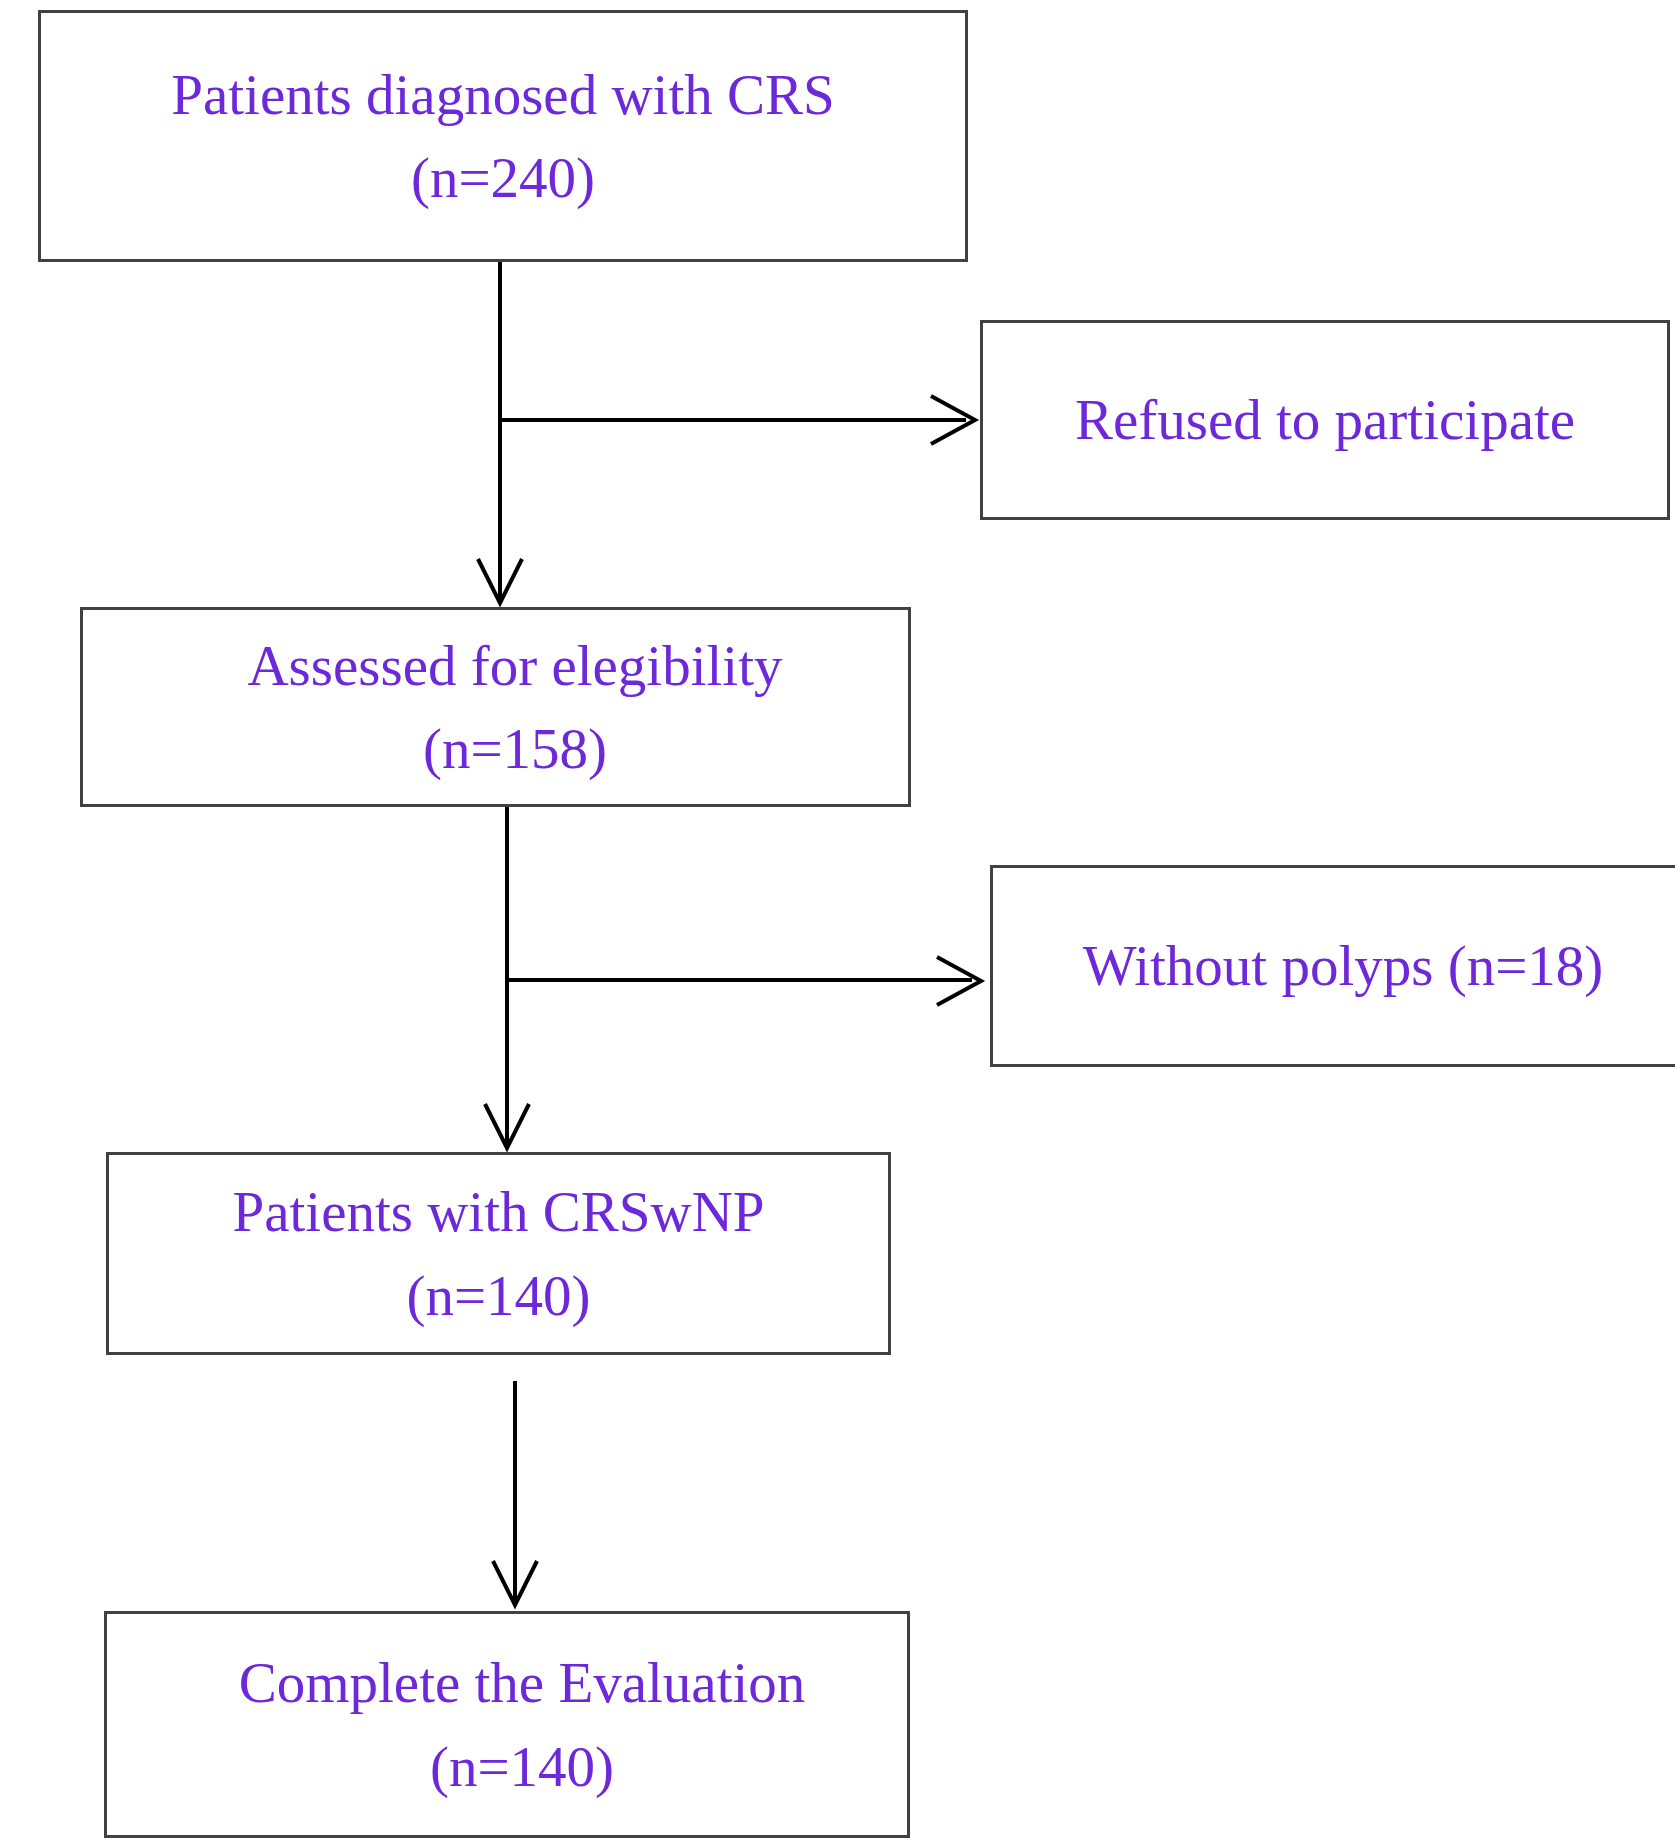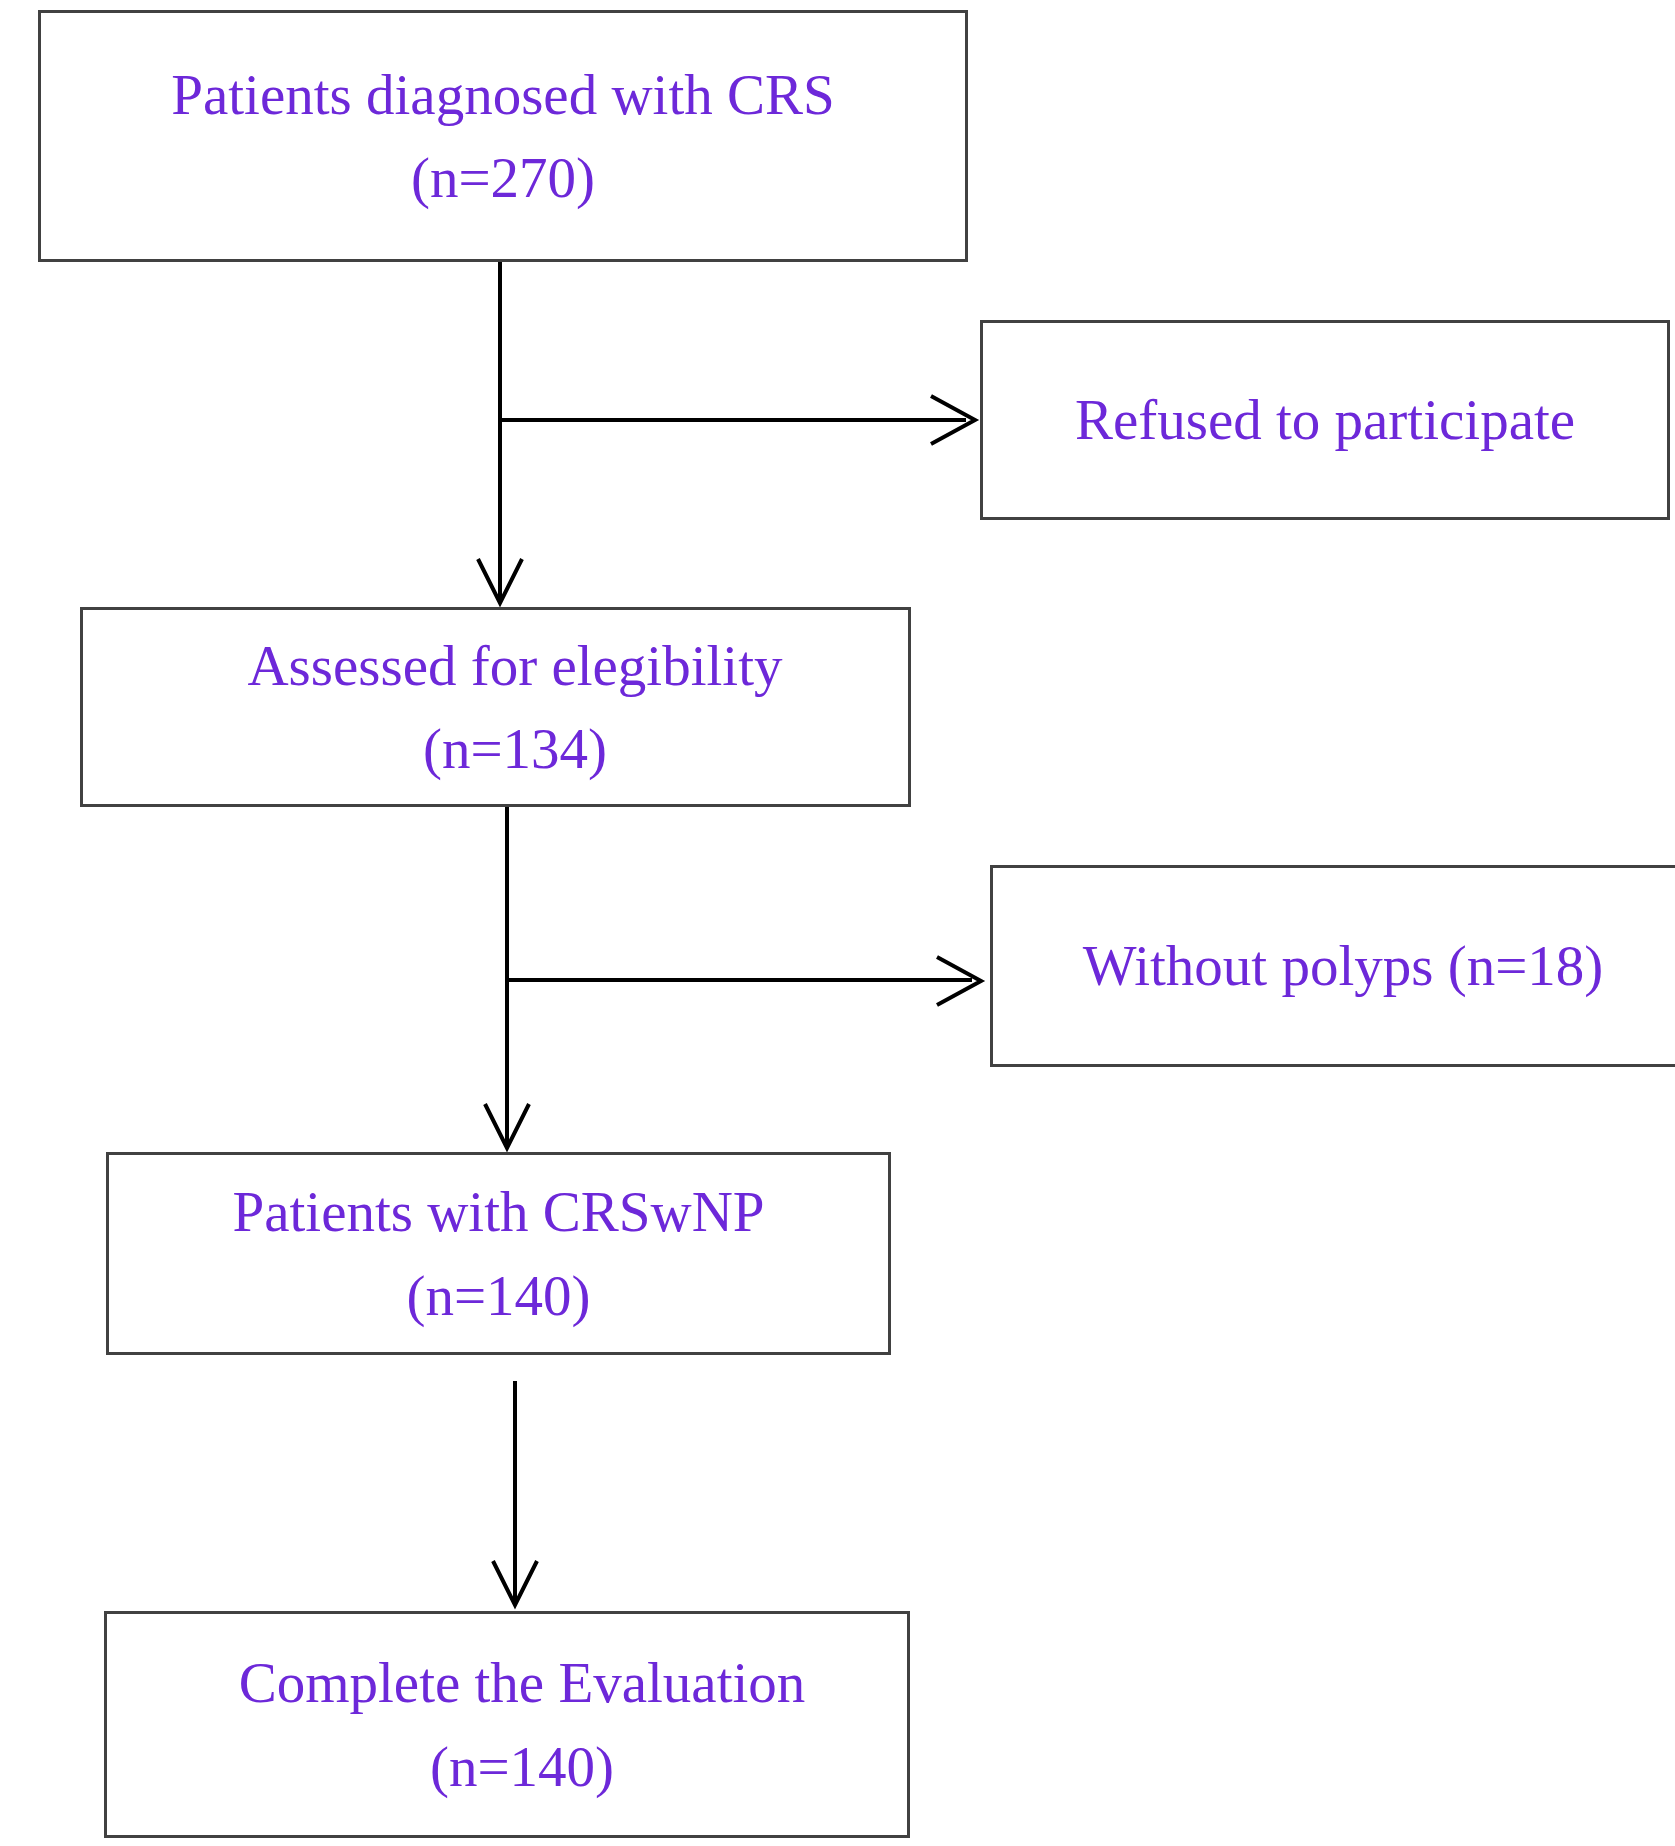--- a/index.html
+++ b/index.html
@@ -65,30 +65,30 @@
 
     <line x1="481" y1="980" x2="944" y2="980"></line>
     <polyline points="909,957 953,981 909,1005"></polyline>
 
     <line x1="487" y1="1381" x2="487" y2="1604"></line>
     <polyline points="465,1561 487,1605 509,1561"></polyline>
   </svg>
 
   <div class="node" id="n-diagnosed">
     <span>Patients diagnosed with CRS</span>
-    <span>(n=270)</span>
+    <span>(n=240)</span>
   </div>
 
   <div class="node" id="n-refused">
     <span>Refused to participate</span>
   </div>
 
   <div class="node" id="n-assessed">
     <span>Assessed for elegibility</span>
-    <span>(n=134)</span>
+    <span>(n=158)</span>
   </div>
 
   <div class="node" id="n-without-polyps">
     <span>Without polyps (n=18)</span>
   </div>
 
   <div class="node" id="n-crswnp">
     <span>Patients with CRSwNP</span>
     <span>(n=140)</span>
   </div>

